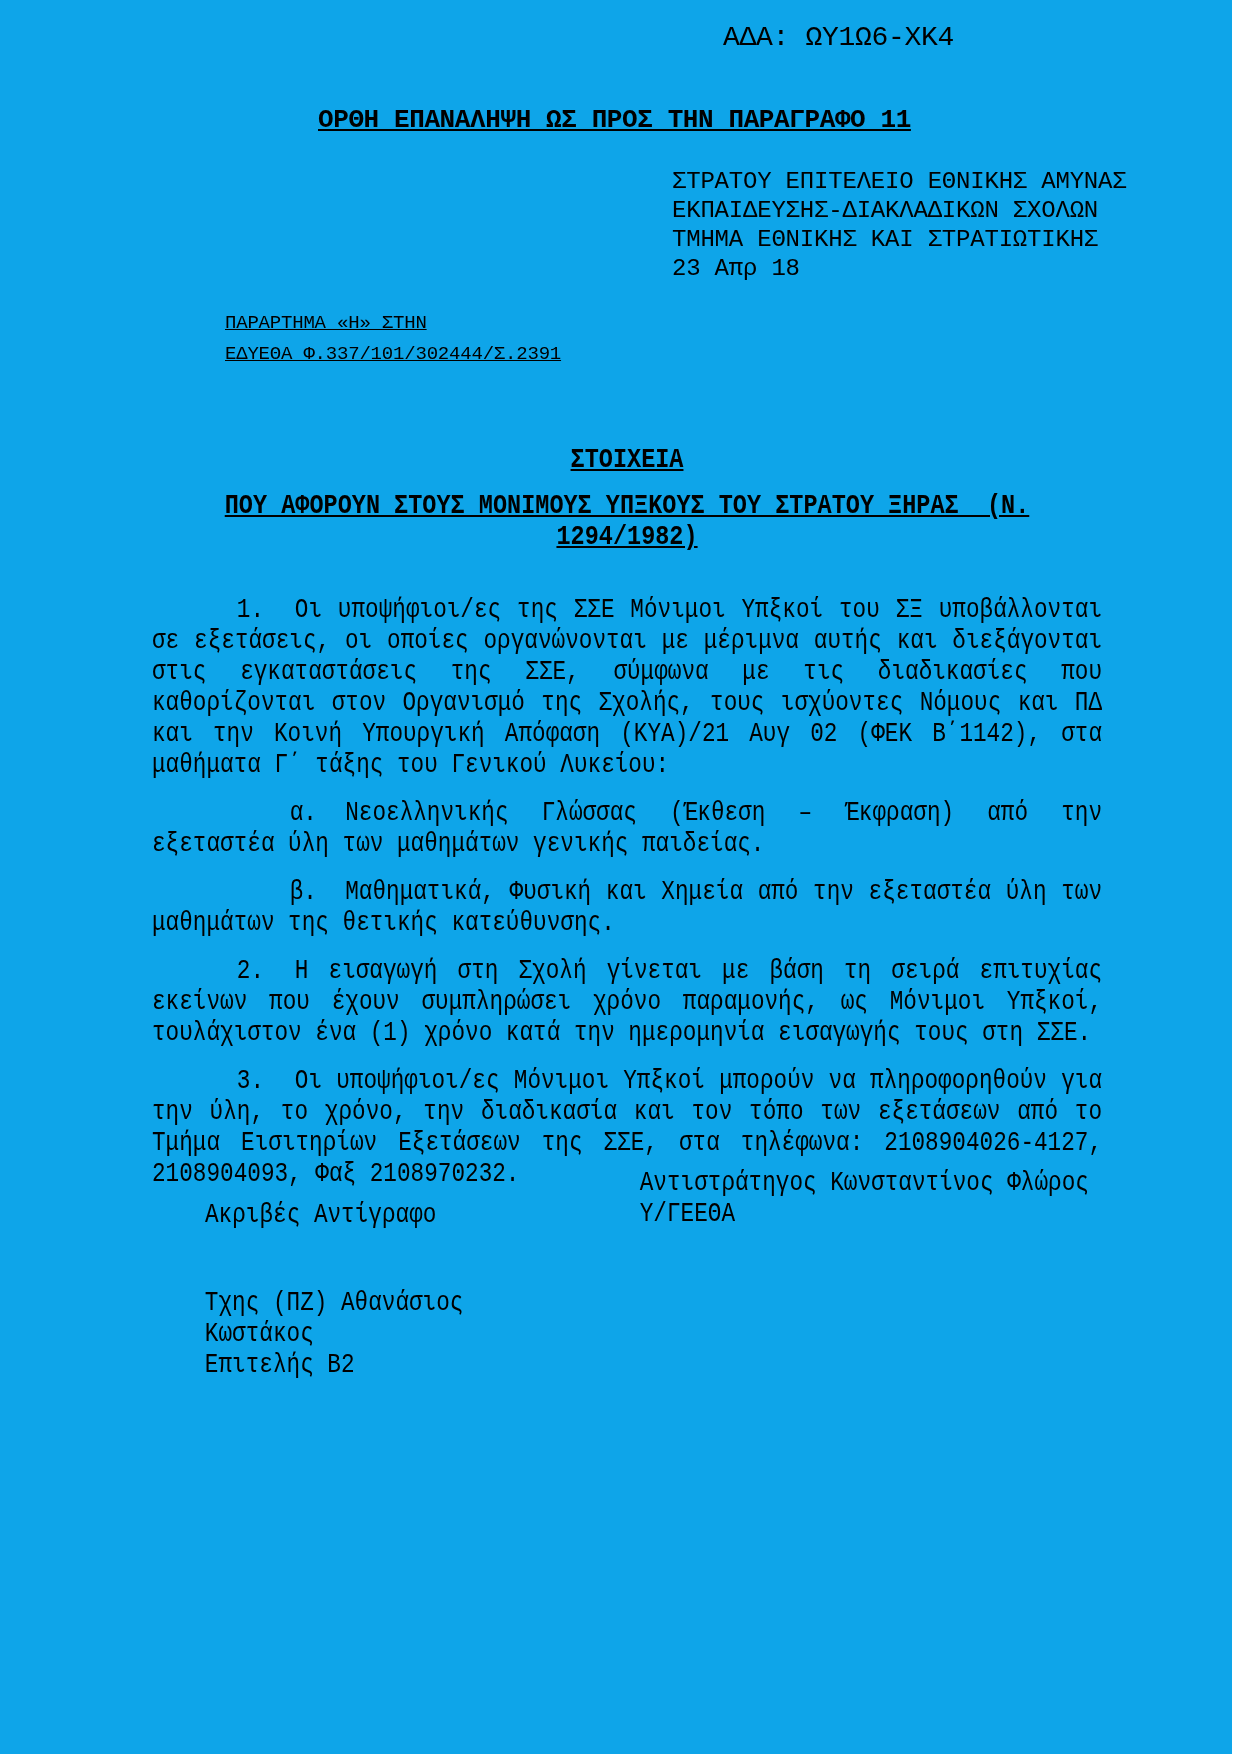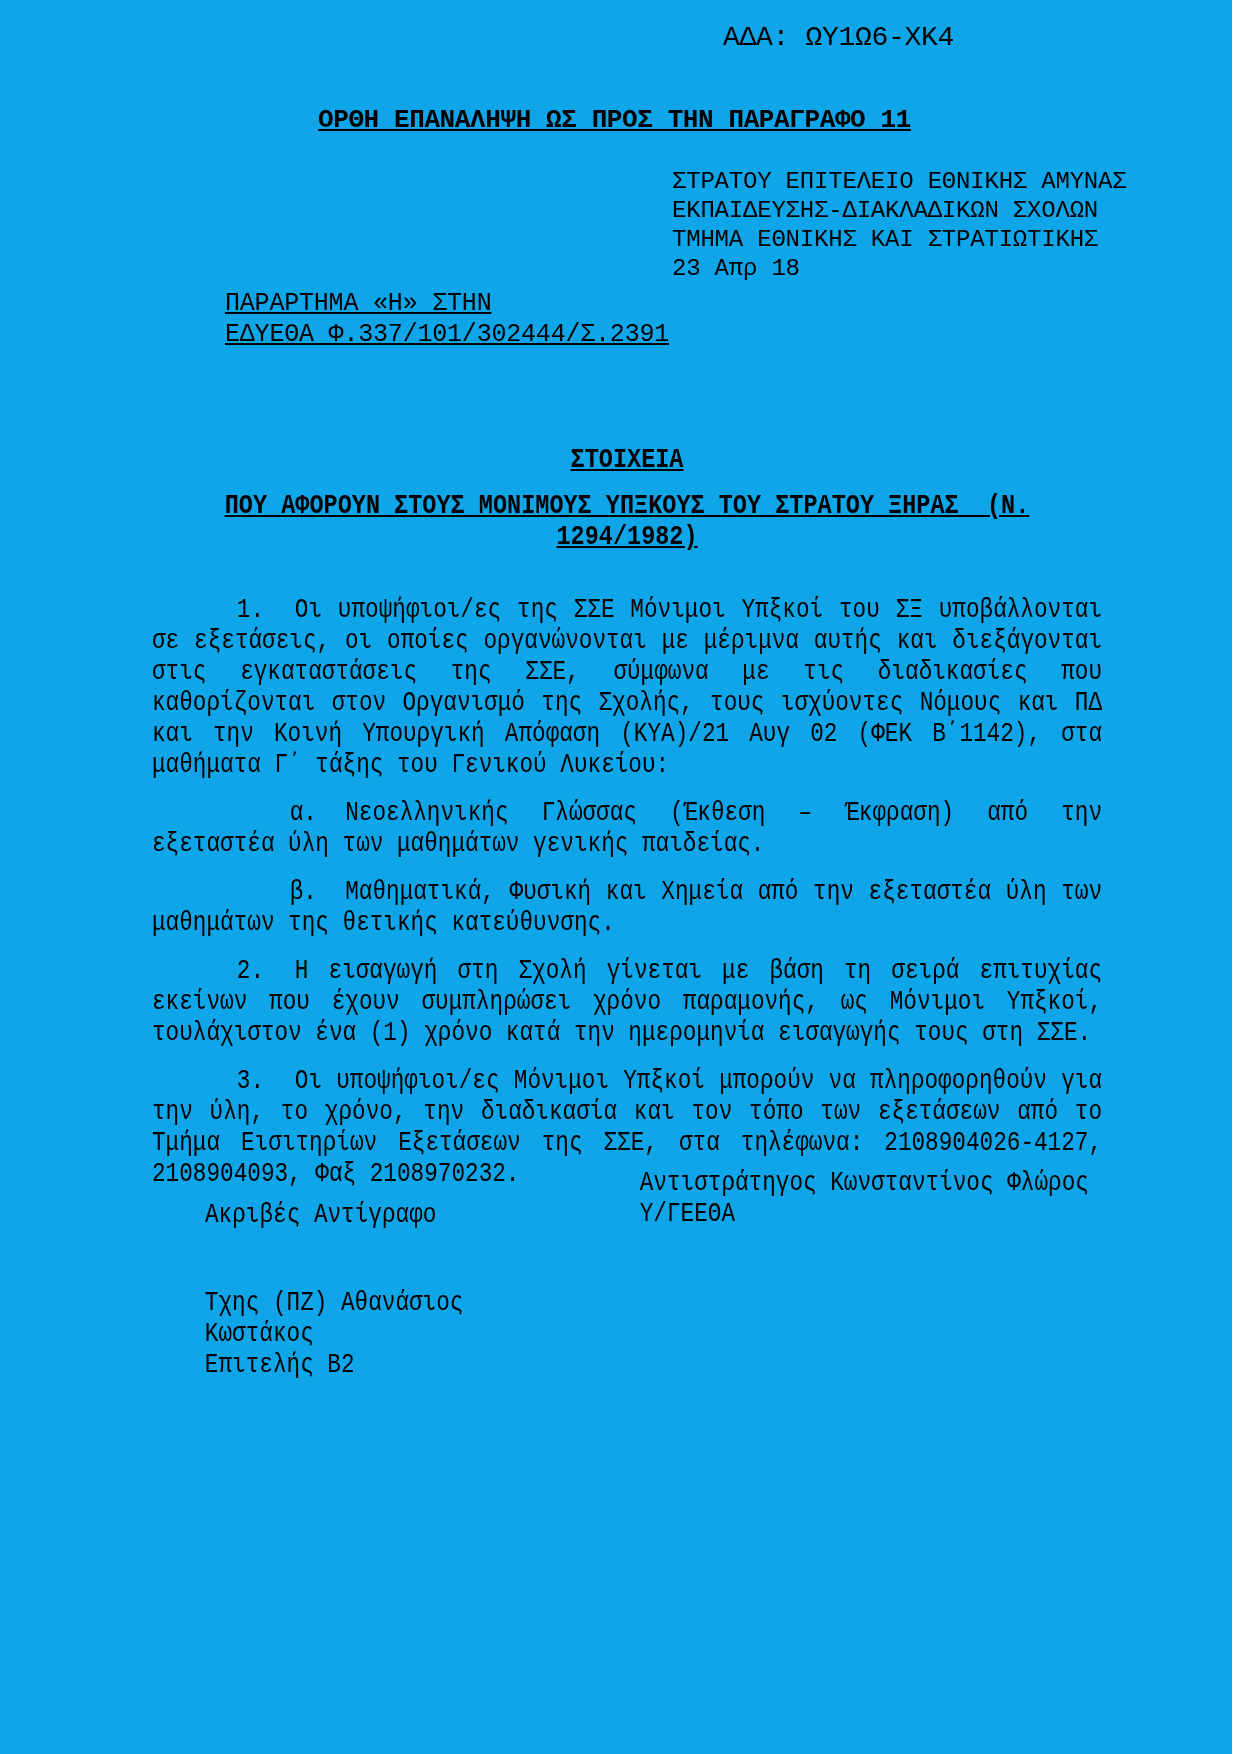--- a/index.html
+++ b/index.html
@@ -13,21 +13,21 @@
     overflow: hidden;
   }
   .abs { position: absolute; }
 
   
   .ada { left: 723px; top: 22px; font-size: 28px; letter-spacing: -0.3px; }
   .notice { left: 318px; top: 69px; font-size: 26px; font-weight: bold;
             text-decoration: underline; letter-spacing: -0.4px; margin-top: 36px; }
   .letterhead { left: 672px; top: 167px; font-size: 24px; line-height: 29px;
                 letter-spacing: -0.2px; }
-  .annex { left: 225px; top: 288px; font-size: 25px; line-height: 31px;
+  .annex { left: 225px; top: 308px; font-size: 19px; line-height: 31px;
            letter-spacing: -0.2px; }
   .annex .u { text-decoration: underline; }
 
   
   .content {
     left: 152px; top: 444px; width: 1131px;
     transform: scaleX(0.84); transform-origin: 0 0;
     font-size: 27px; line-height: 31px;
   }
   .title1, .title2 {

